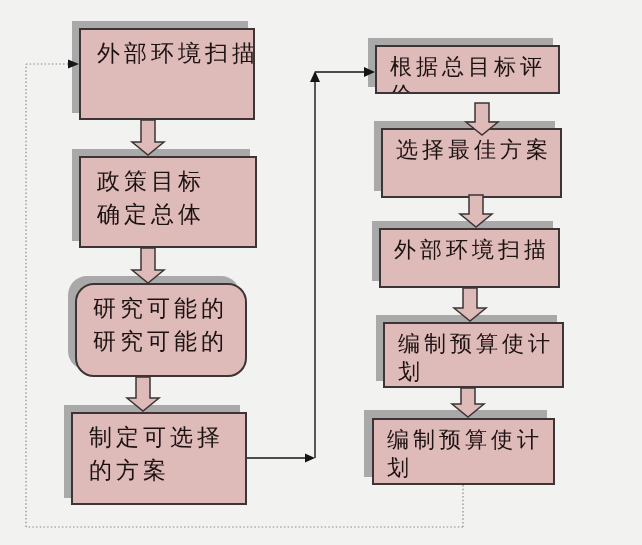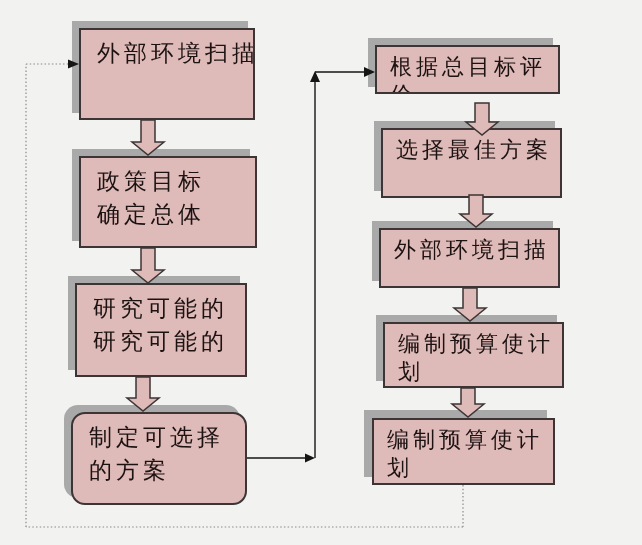--- a/index.html
+++ b/index.html
@@ -17,22 +17,22 @@
     color:#1c1212;
     box-sizing:border-box;
     overflow:hidden;
   }
   .flowbox .ln{display:block;white-space:nowrap;}
   .lcol{font-size:23px;line-height:33px;letter-spacing:4px;padding:7px 4px 16px 16px;}
   .rcol{font-size:22px;line-height:28px;letter-spacing:4px;padding:6px 2px 0 13px;}
   
   .b-l1{left:79px; top:28px;  width:176px;height:92px;}
   .b-l2{left:79px; top:156px; width:178px;height:92px;}
-  .b-l3{left:75px; top:283px; width:172px;height:94px;}
-  .b-l4{left:71px; top:412px; width:176px;height:93px;border-radius:14px;}
+  .b-l3{left:75px; top:283px; width:172px;height:94px;border-radius:19px;}
+  .b-l4{left:71px; top:412px; width:176px;height:93px;}
   
   .b-r1{left:375px;top:45px;  width:185px;height:49px;}
   .b-r2{left:381px;top:128px; width:181px;height:70px;}
   .b-r3{left:379px;top:228px; width:181px;height:60px;}
   .b-r4{left:383px;top:322px; width:181px;height:66px;}
   .b-r5{left:372px;top:418px; width:183px;height:67px;box-shadow:-8px -8px 0 0 #a9a9a9;}
   svg.overlay{position:absolute;left:0;top:0;pointer-events:none;}
 </style>
 </head>
 <body>

